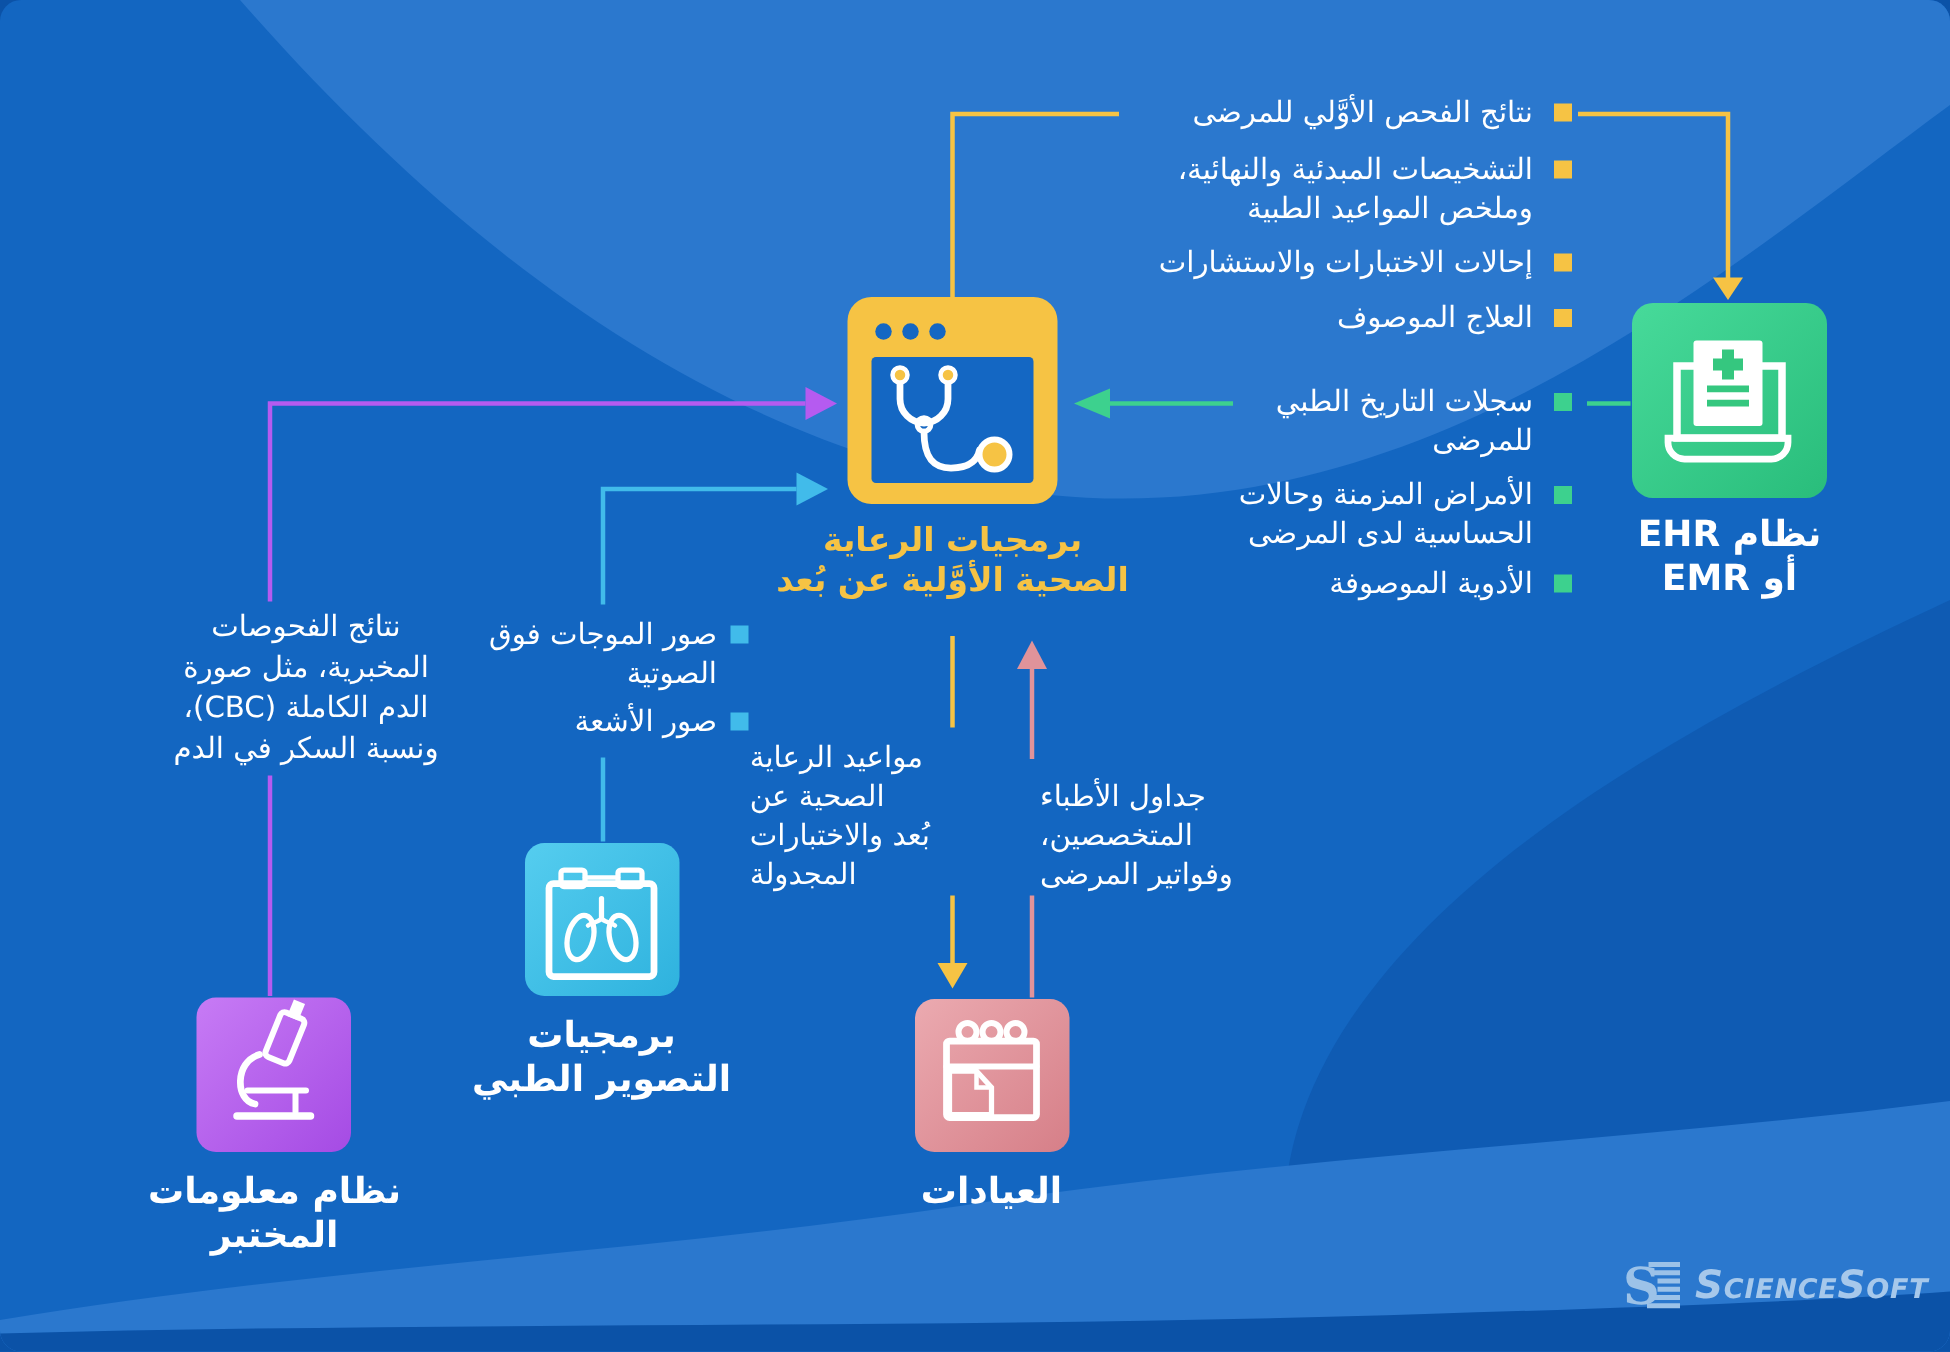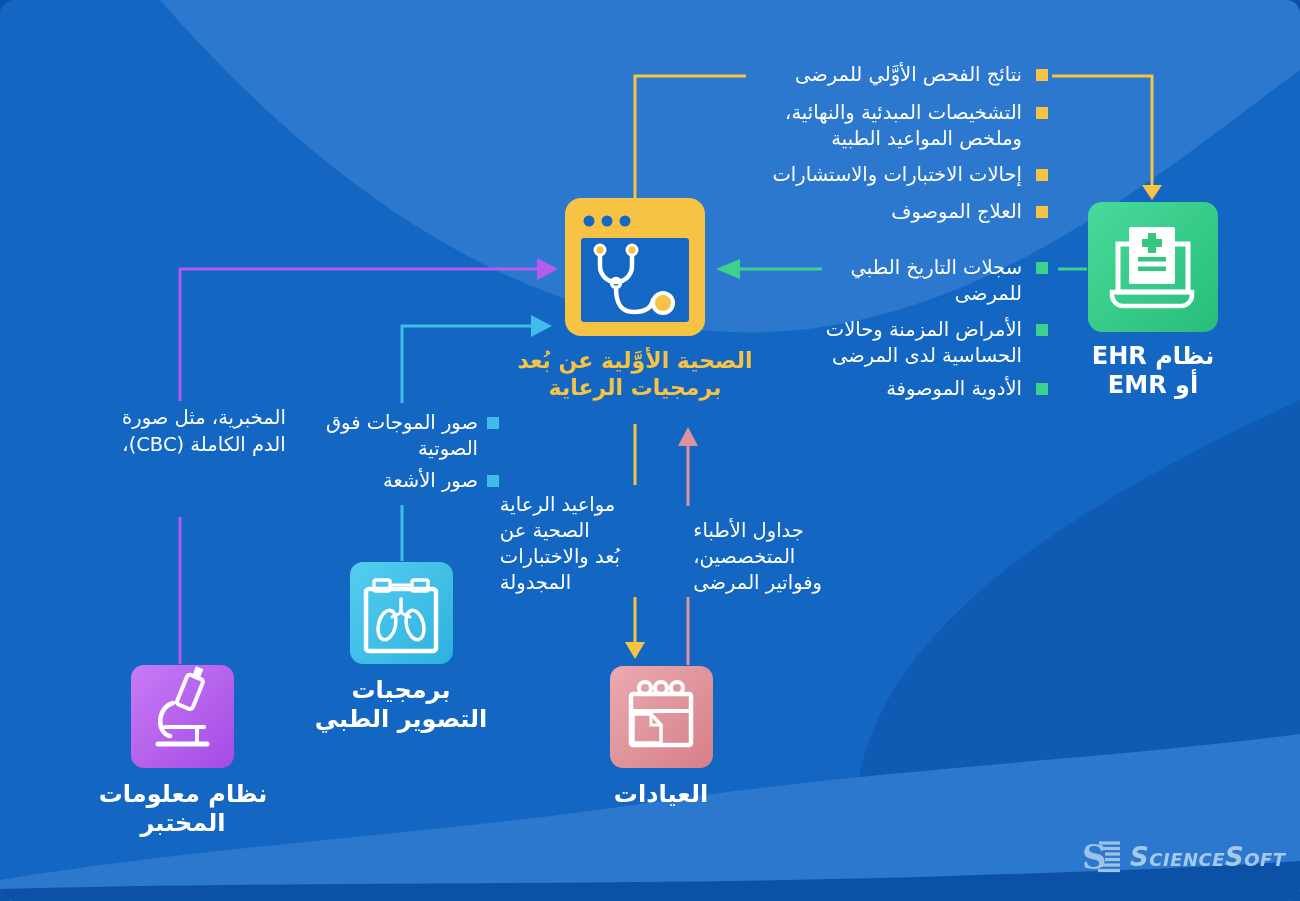--- a/index.html
+++ b/index.html
@@ -208,39 +208,41 @@
     <div class="li" style="top:410px;right:822px">
       <div>صور الموجات فوق</div>
       <div>الصوتية</div>
     </div>
     <div class="li" style="top:468px;right:822px">
       <div>صور الأشعة</div>
     </div>
   </div>
 
   <div class="note" style="left:88px;top:404px;width:232px">
+    <div>نتائج الفحوصات</div>
     <div>المخبرية، مثل صورة</div>
     <div>الدم الكاملة (CBC)،</div>
+    <div>ونسبة السكر في الدم</div>
   </div>
 
   <div class="annot" style="top:492px;right:680px">
     <div>مواعيد الرعاية</div>
     <div>الصحية عن</div>
     <div>بُعد والاختبارات</div>
     <div>المجدولة</div>
   </div>
   <div class="annot" style="top:518px;right:478px">
     <div>جداول الأطباء</div>
     <div>المتخصصين،</div>
     <div>وفواتير المرضى</div>
   </div>
 
   <div class="lbl accent" style="left:505px;top:347px;width:260px">
+    <div>برمجيات الرعاية</div>
     <div>الصحية الأوَّلية عن بُعد</div>
-    <div>برمجيات الرعاية</div>
   </div>
   <div class="lbl" style="left:1053px;top:342px;width:200px">
     <div>نظام EHR</div>
     <div>أو EMR</div>
   </div>
   <div class="lbl" style="left:291px;top:676px;width:220px">
     <div>برمجيات</div>
     <div>التصوير الطبي</div>
   </div>
   <div class="lbl" style="left:73px;top:780px;width:220px">

